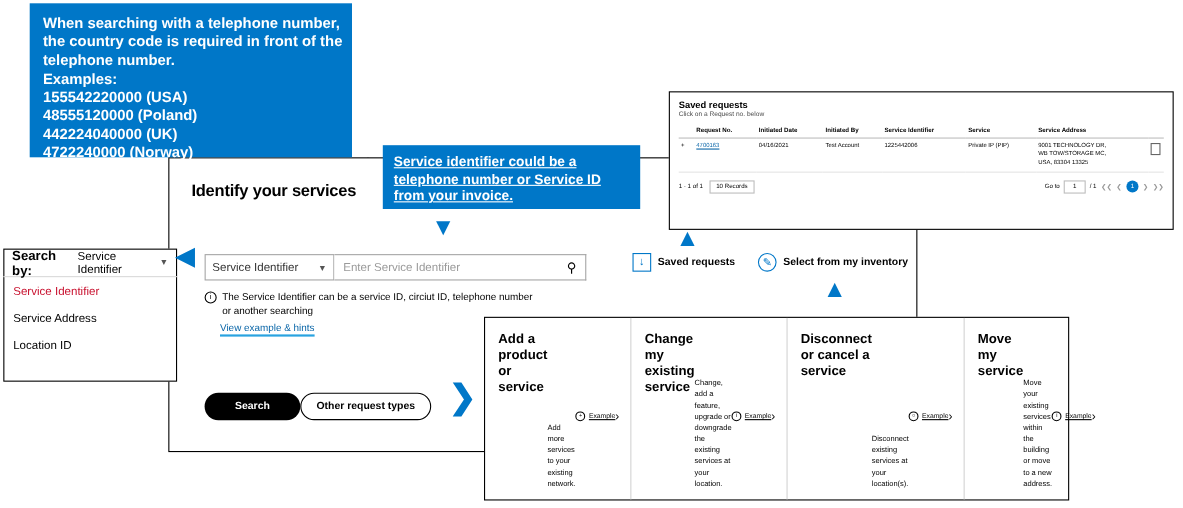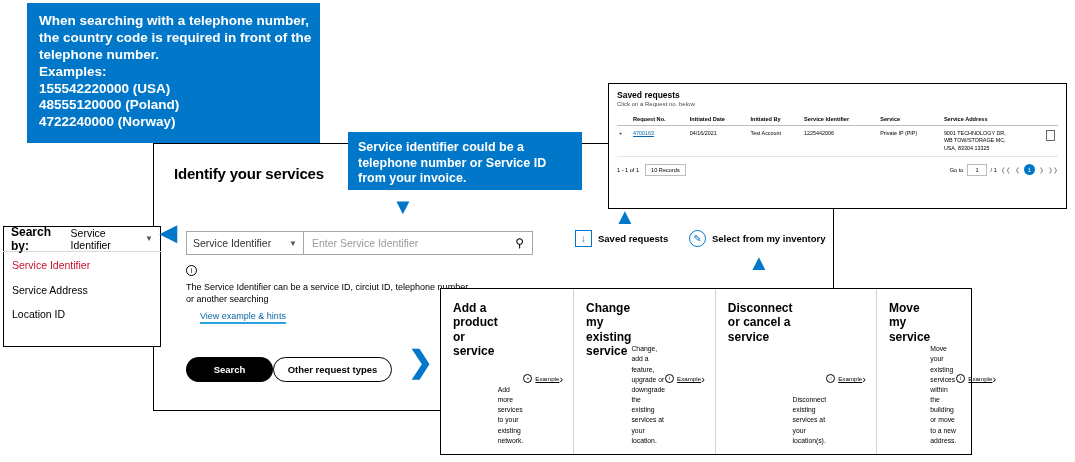--- a/index.html
+++ b/index.html
@@ -29,21 +29,21 @@
     left: 27px; top: 3px; width: 293px; height: 140px;
     padding: 10px 12px;
     font-size: 13.5px;
   }
   #callout-phone .line { display: block; white-space: nowrap; }
   #callout-service {
     left: 348px; top: 132px; width: 234px; height: 58px;
     padding: 8px 10px;
     font-size: 12.5px;
   }
-  #callout-service .line { display: block; }
+  #callout-service .line { display: block; text-decoration: underline; }
 
   
   #identify-panel {
     left: 153px; top: 143px; width: 681px; height: 268px;
     border: 1px solid #000000;
     box-sizing: border-box;
     background: #ffffff;
   }
   #identify-title {
     left: 174px; top: 165px;
@@ -63,21 +63,21 @@
     left: 304px; top: 231px; width: 229px; height: 24px;
     border: 1px solid #a6a6a6; border-left: none; box-sizing: border-box;
     background: #ffffff;
     font-size: 10.5px; color: #9a9a9a;
     display: flex; align-items: center; padding: 0 8px;
   }
   #svc-input .mag { margin-left: auto; color: #000; font-size: 12px; }
 
   
   #hint-wrap { left: 186px; top: 264px; width: 320px; }
-  #hint-wrap .hint-row { display: flex; gap: 5px; flex-direction: column; }
+  #hint-wrap .hint-row { display: flex; gap: 5px; }
   .info-circle {
     width: 9px; height: 9px; border: 1px solid #000; border-radius: 50%;
     font-size: 7px; line-height: 9px; text-align: center;
     flex: 0 0 auto; margin-top: 1px;
   }
   .hint-text { font-size: 9px; line-height: 1.35; color: #000; }
   #hint-link {
     display: inline-block; margin-top: 2px; margin-left: 14px;
     font-size: 9px; color: #0a66a8;
     border-bottom: 2px solid #29a3e0; padding-bottom: 1px;
@@ -249,20 +249,21 @@
   <span class="smalllabel">Select from my inventory</span>
 </div>
 
 <div class="abs callout" id="callout-phone">
   <span class="line">When searching with a telephone number,</span>
   <span class="line">the country code is required in front of the</span>
   <span class="line">telephone number.</span>
   <span class="line">Examples:</span>
   <span class="line">155542220000 (USA)</span>
   <span class="line">48555120000 (Poland)</span>
+  <span class="line">442224040000 (UK)</span>
   <span class="line">4722240000 (Norway)</span>
 </div>
 
 <div class="abs callout" id="callout-service">
   <span class="line">Service identifier could be a</span>
   <span class="line">telephone number or Service ID</span>
   <span class="line">from your invoice.</span>
 </div>
 
 <div class="abs" id="searchby-panel">

